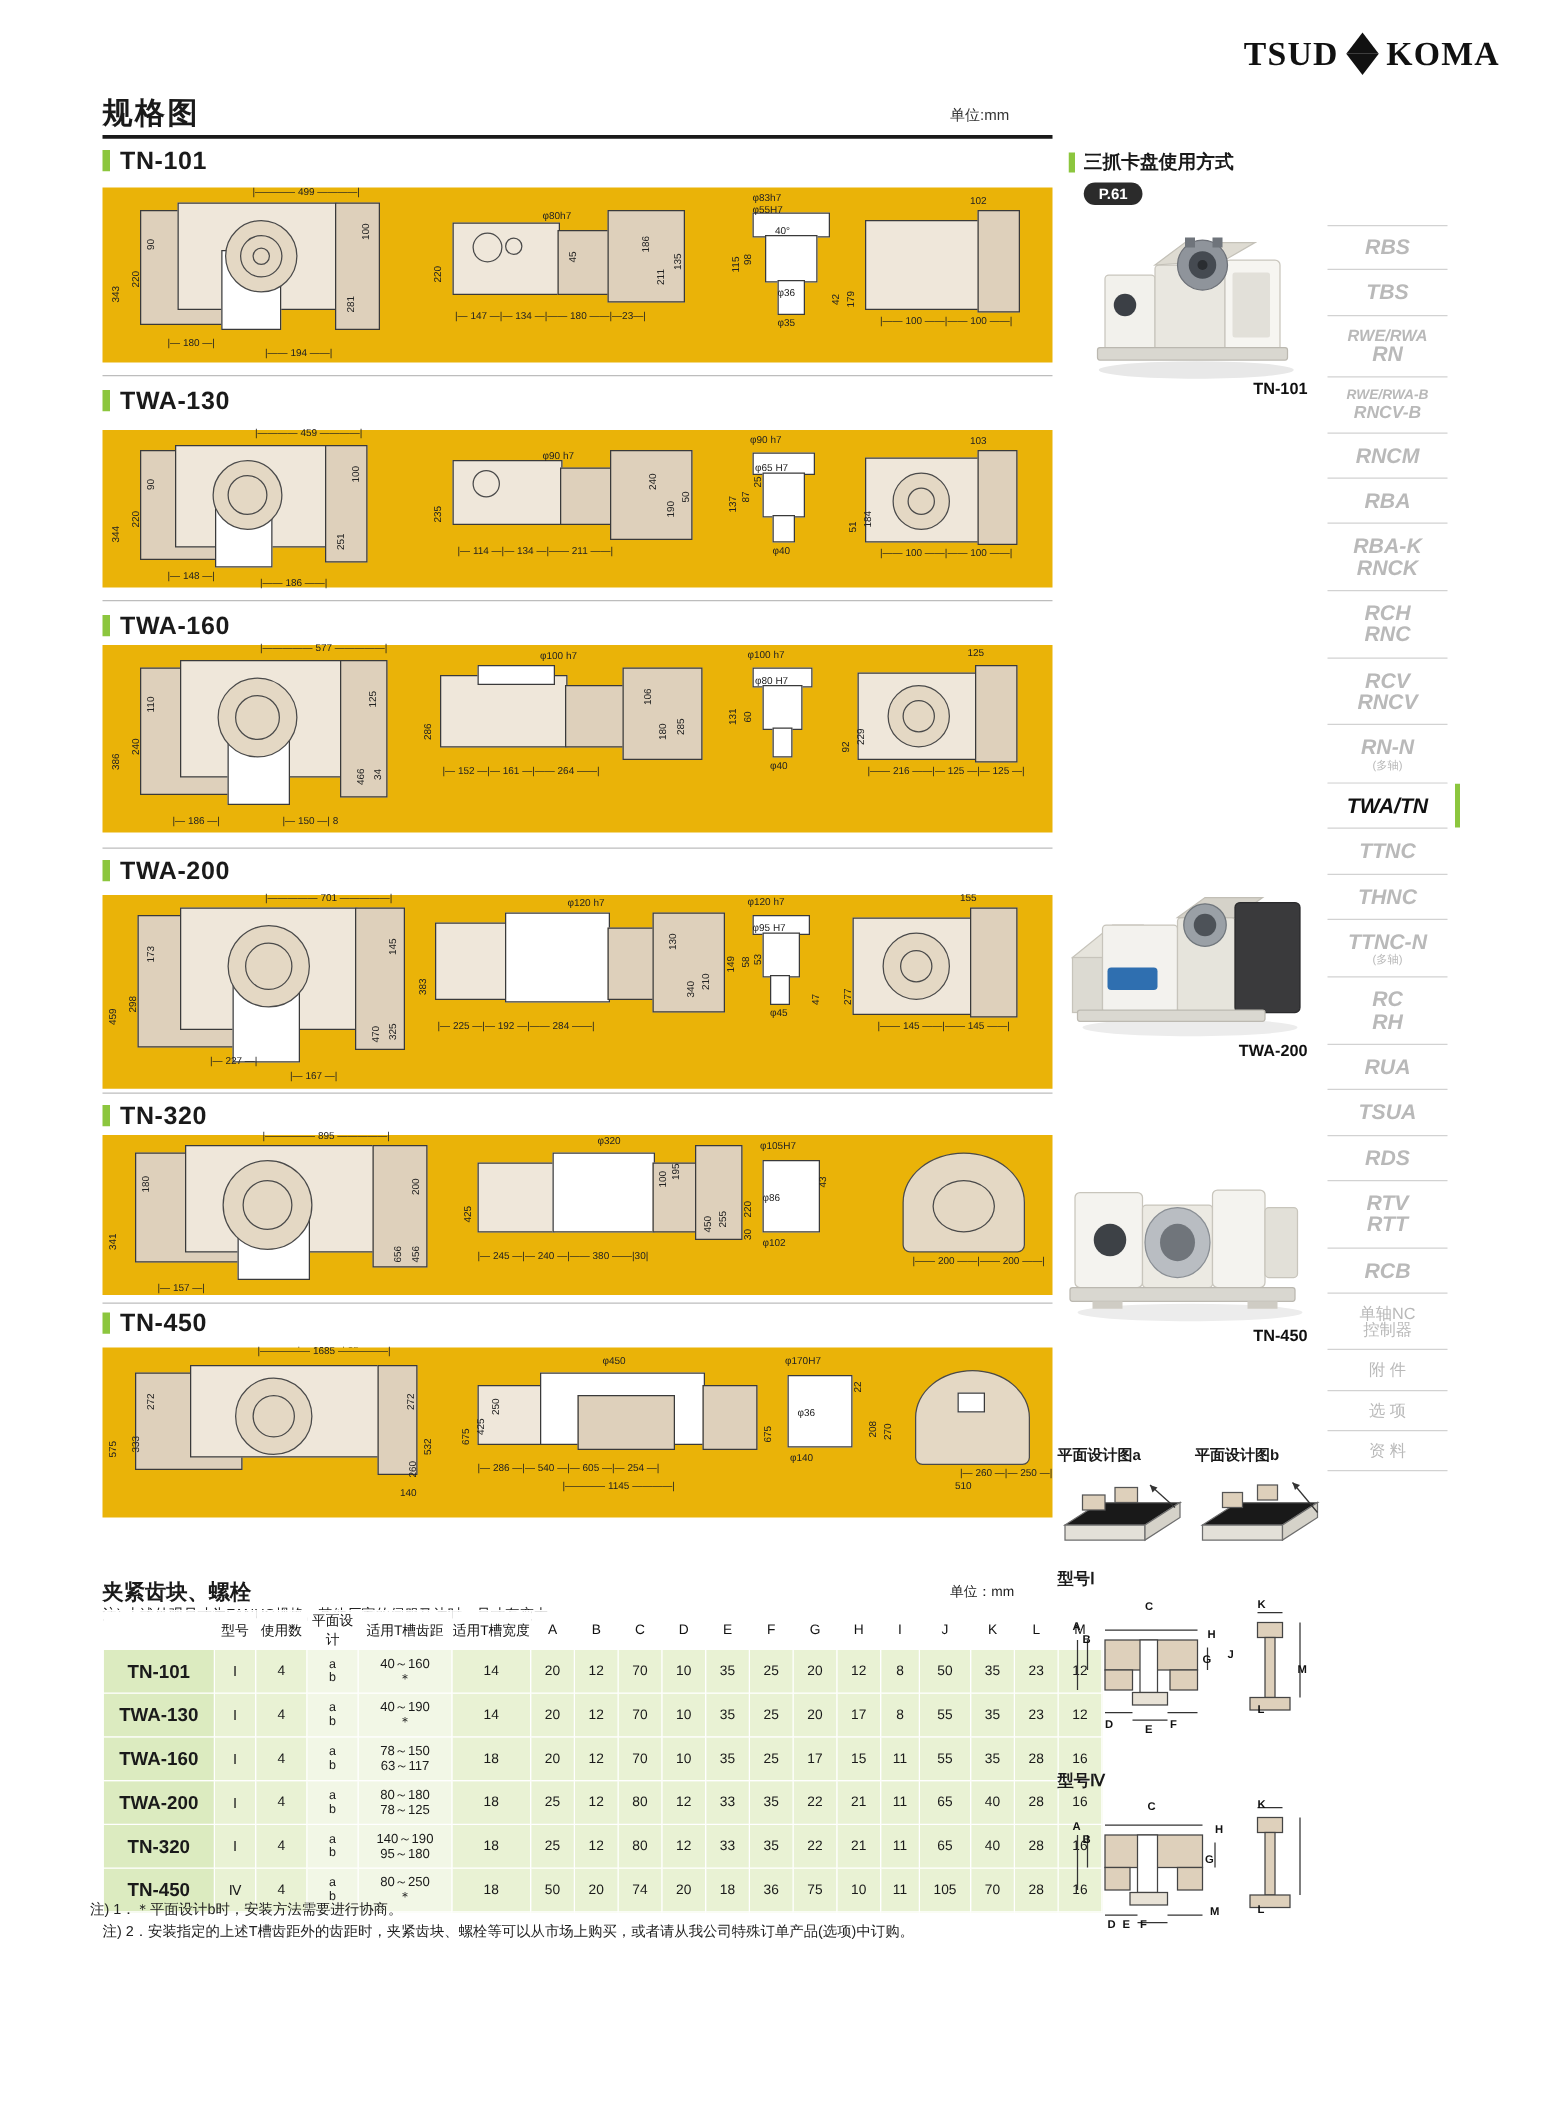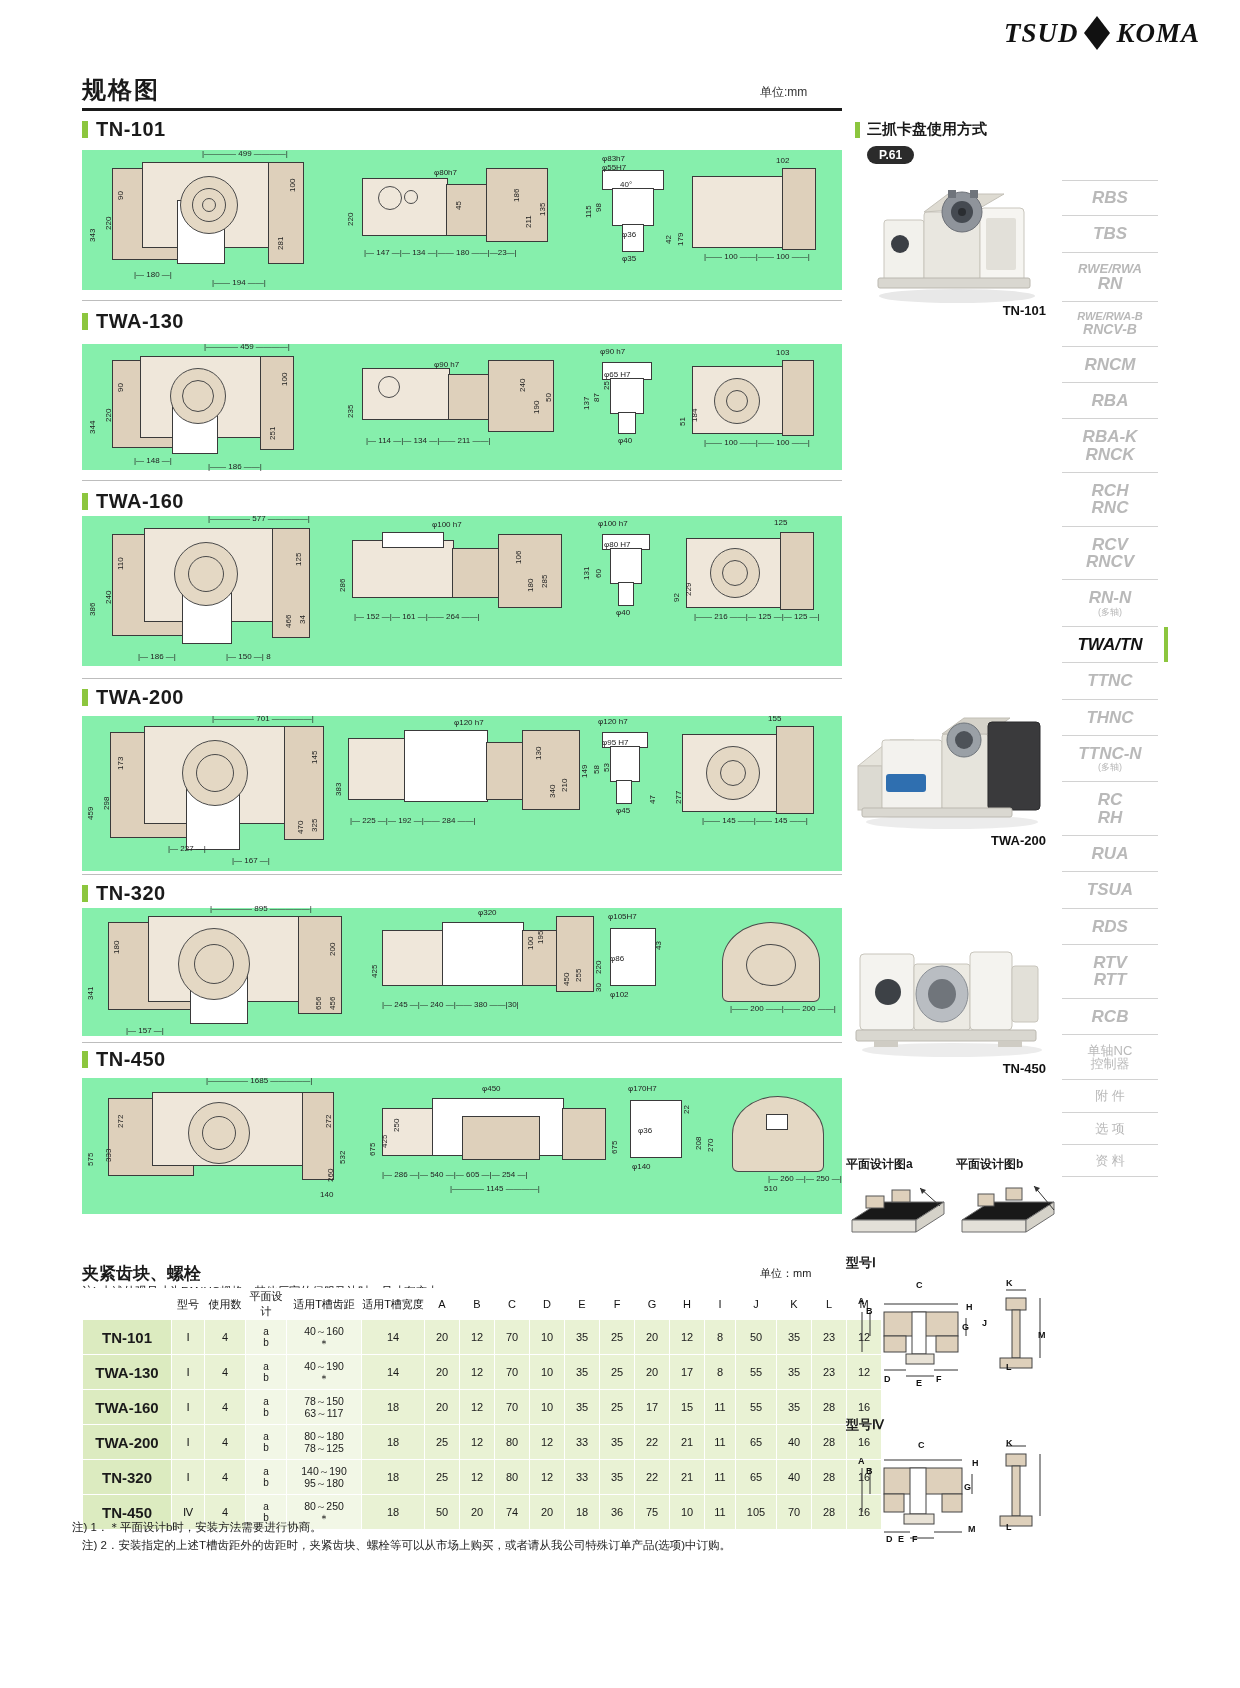--- a/index.html
+++ b/index.html
@@ -7,40 +7,40 @@
     width:1240px;height:1688px;
     background:#ffffff;
     font-family:"Liberation Sans", sans-serif;
     color:#1a1a1a;
     position:relative;
     overflow:hidden;
   }
   .page{position:absolute;left:0;top:0;width:1240px;height:1688px;}
 
   
-  .brand{position:absolute;right:40px;top:16px;display:flex;align-items:center;gap:6px;font-style:italic;}
+  .brand{position:absolute;right:40px;top:26px;display:flex;align-items:center;gap:6px;}
   .brand .bt{font-family:"Liberation Serif",serif;font-weight:bold;font-size:27px;letter-spacing:1px;color:#111;}
   .brand .diamond{width:26px;height:34px;position:relative;}
   .brand .diamond:before{content:"";position:absolute;left:50%;top:0;transform:translateX(-50%);
     width:0;height:0;border-left:13px solid transparent;border-right:13px solid transparent;border-bottom:17px solid #111;}
   .brand .diamond:after{content:"";position:absolute;left:50%;bottom:0;transform:translateX(-50%);
     width:0;height:0;border-left:13px solid transparent;border-right:13px solid transparent;border-top:17px solid #111;}
 
   
   .page-title{position:absolute;left:82px;top:74px;font-size:24px;font-weight:bold;letter-spacing:2px;}
   .unit-top{position:absolute;left:760px;top:84px;font-size:12px;color:#333;}
   .title-rule{position:absolute;left:82px;top:108px;width:760px;height:3px;background:#1a1a1a;}
 
   
   .sec-title{position:absolute;font-size:20px;font-weight:bold;letter-spacing:0.5px;}
   .sec-title .bar{display:inline-block;width:6px;height:17px;background:#8cc63e;margin-right:8px;vertical-align:-2px;}
   .sec-rule{position:absolute;left:82px;width:760px;height:1px;background:#bdbdbd;}
 
   
-  .dwg{position:absolute;background:#86efac;}
+  .dwg{position:absolute;background:#eab308;}
   .dwgbox{position:absolute;border:1px solid #3a3a3a;background:#ded0bb;}
   .dwgbox.light{background:#efe7da;}
   .dwgbox.white{background:#ffffff;}
   .dimtxt{position:absolute;font-size:8px;color:#222;font-family:"Liberation Sans",sans-serif;white-space:nowrap;}
   .dimtxt.v{transform-origin:left top;transform:rotate(-90deg);}
   .circ{position:absolute;border:1px solid #4a4a4a;border-radius:50%;}
   .circ.f{background:#e4d8c4;}
 
   
   .tabcol{position:absolute;left:1062px;top:180px;width:96px;}

